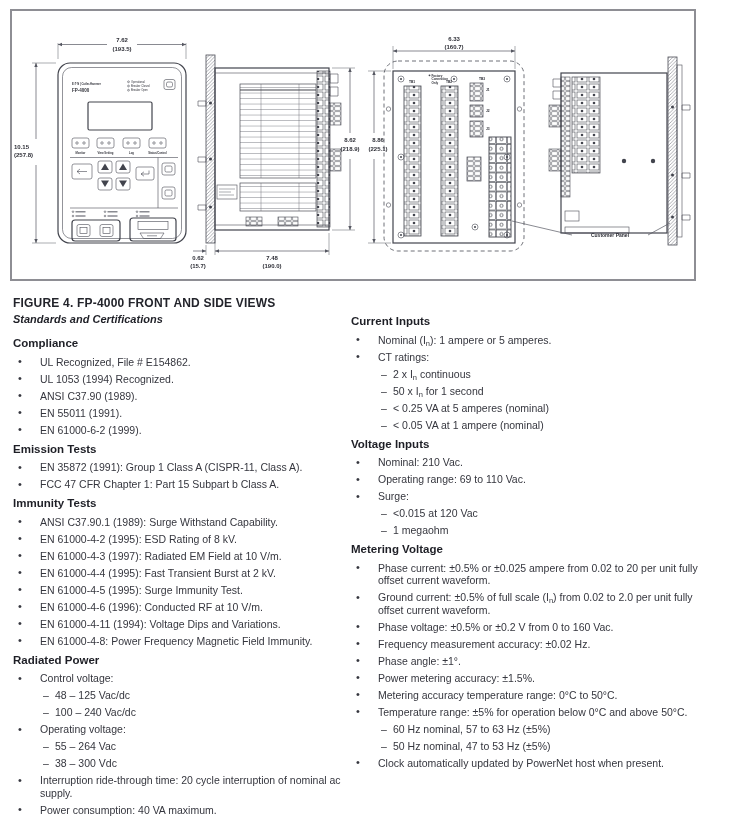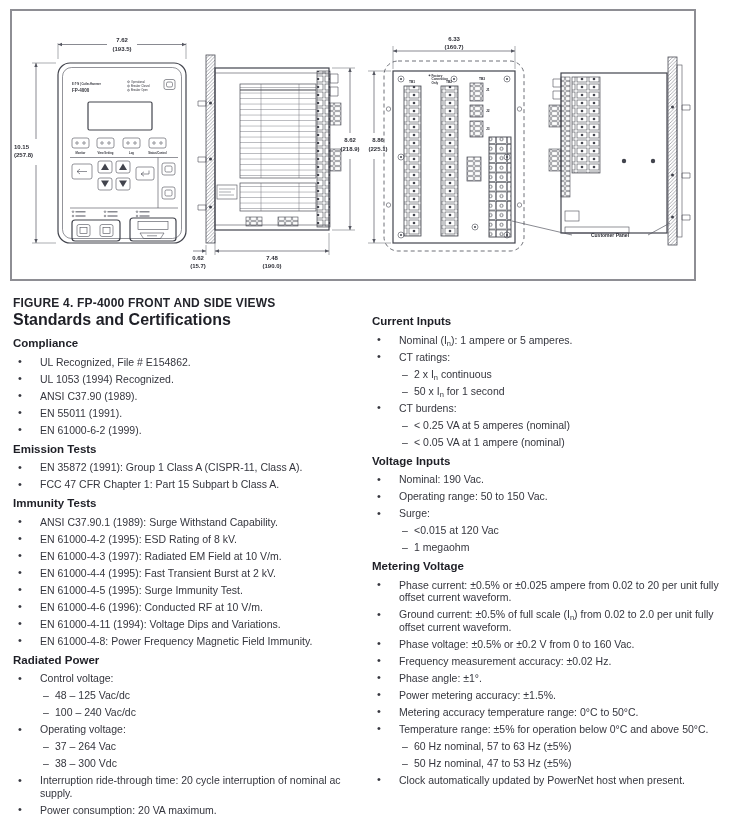--- a/index.html
+++ b/index.html
@@ -12,22 +12,22 @@
   .thin{fill:none;stroke:#4a4c55;stroke-width:0.6;}
   .dim{fill:none;stroke:#565862;stroke-width:0.7;}
   .ext{fill:none;stroke:#565862;stroke-width:0.5;}
   .dtx{font-size:6px;font-weight:bold;}
   .tiny{font-size:2.7px;}
   .tb{font-size:3.3px;font-weight:bold;}
   .dk{fill:#42444d;}
   .caption{position:absolute;left:13px;top:284px;font-size:12px;font-weight:bold;color:#23242b;letter-spacing:.2px;margin-top:12px;}
   .col{position:absolute;font-size:10.5px;line-height:12.5px;color:#35363e;}
   .col.left{left:13px;top:311px;width:338px;}
-  .col.right{left:372px;top:315px;width:360px;}
-  .col h2{font-size:16px;line-height:17px;margin:0 0 9px 0;color:#1e1f26;font-weight:bold;}
+  .col.right{left:351px;top:315px;width:360px;}
+  .col h2{font-size:11px;line-height:17px;margin:0 0 9px 0;color:#1e1f26;font-weight:bold;font-style:italic;}
   .col h3{font-size:11.5px;line-height:13px;margin:6.5px 0 5.5px 0;color:#1e1f26;font-weight:bold;}
   .col h3:first-child{margin-top:0;}
   .col ul{list-style:none;margin:0;padding:0;}
   .col li{position:relative;margin:0 0 4.5px 0;}
   .col li.main{padding-left:27px;}
   .col li.main::before{content:"\2022";position:absolute;left:5px;top:-0.5px;font-size:11px;color:#35363e;}
   .col li.sub{padding-left:42px;}
   .col li.sub::before{content:"\2013";position:absolute;left:30px;color:#35363e;}
   .col sub{font-size:7.5px;line-height:0;vertical-align:-2px;}
 </style>
@@ -308,41 +308,40 @@
         <li class="main">EN 61000-4-6 (1996): Conducted RF at 10 V/m.</li>
         <li class="main">EN 61000-4-11 (1994): Voltage Dips and Variations.</li>
         <li class="main">EN 61000-4-8: Power Frequency Magnetic Field Immunity.</li>
       </ul>
       <h3>Radiated Power</h3>
       <ul>
         <li class="main">Control voltage:</li>
         <li class="sub">48 – 125 Vac/dc</li>
         <li class="sub">100 – 240 Vac/dc</li>
         <li class="main">Operating voltage:</li>
-        <li class="sub">37 – 264 Vac</li>
+        <li class="sub">55 – 264 Vac</li>
         <li class="sub">38 – 300 Vdc</li>
         <li class="main">Interruption ride-through time: 20 cycle interruption of nominal ac supply.</li>
-        <li class="main">Power consumption: 20 VA maximum.</li>
+        <li class="main">Power consumption: 40 VA maximum.</li>
       </ul>
     </div>
   <div class="col right" id="col-right">
       <h3>Current Inputs</h3>
       <ul>
         <li class="main">Nominal (I<sub>n</sub>): 1 ampere or 5 amperes.</li>
         <li class="main">CT ratings:</li>
         <li class="sub">2 x I<sub>n</sub> continuous</li>
         <li class="sub">50 x I<sub>n</sub> for 1 second</li>
-        <li class="main">CT burdens:</li>
         <li class="sub">&lt; 0.25 VA at 5 amperes (nominal)</li>
         <li class="sub">&lt; 0.05 VA at 1 ampere (nominal)</li>
       </ul>
       <h3>Voltage Inputs</h3>
       <ul>
-        <li class="main">Nominal: 190 Vac.</li>
-        <li class="main">Operating range: 50 to 150 Vac.</li>
+        <li class="main">Nominal: 210 Vac.</li>
+        <li class="main">Operating range: 69 to 110 Vac.</li>
         <li class="main">Surge:</li>
         <li class="sub">&lt;0.015 at 120 Vac</li>
         <li class="sub">1 megaohm</li>
       </ul>
       <h3>Metering Voltage</h3>
       <ul>
         <li class="main">Phase current: ±0.5% or ±0.025 ampere from 0.02 to 20 per unit fully offset current waveform.</li>
         <li class="main">Ground current: ±0.5% of full scale (I<sub>n</sub>) from 0.02 to 2.0 per unit fully offset current waveform.</li>
         <li class="main">Phase voltage: ±0.5% or ±0.2 V from 0 to 160 Vac.</li>
         <li class="main">Frequency measurement accuracy: ±0.02 Hz.</li>

